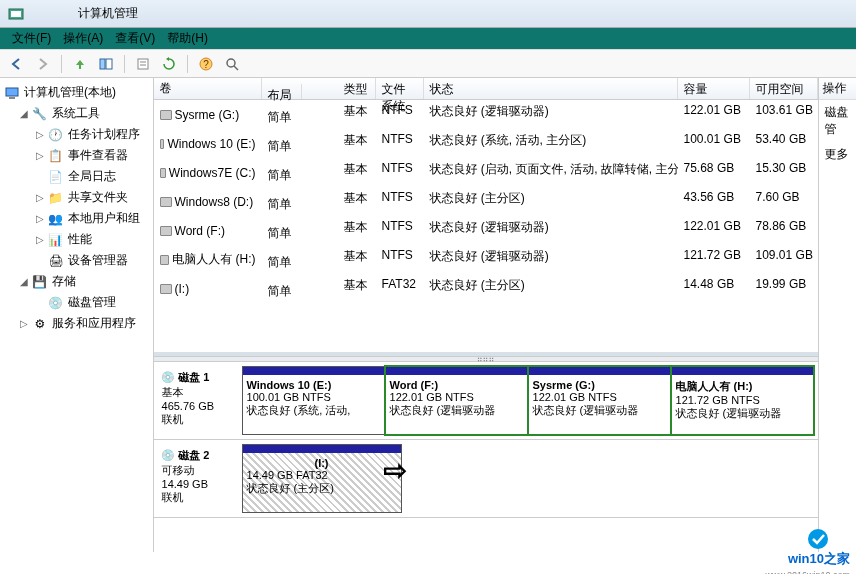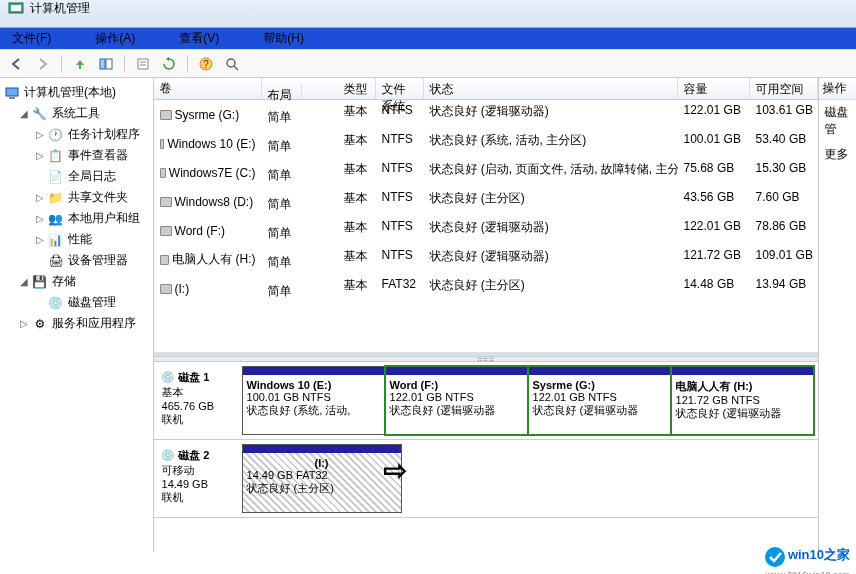--- a/index.html
+++ b/index.html
@@ -1,19 +1,19 @@
 <!DOCTYPE html>
 <html><head>
 <meta charset="utf-8">
 <style>
 * { margin: 0; padding: 0; box-sizing: border-box; font-family: "Microsoft YaHei", "SimSun", sans-serif; }
 body { background: #fff; width: 856px; height: 574px; overflow: hidden; font-size: 12px; position: relative; }
-.titlebar { height: 28px; background: linear-gradient(#e8f0f8, #d8e4f0); border-bottom: 1px solid #aaa; display: flex; align-items: flex-start; padding-left: 8px; }
+.titlebar { height: 28px; background: linear-gradient(#e8f0f8, #d8e4f0); border-bottom: 1px solid #aaa; display: flex; align-items: center; padding-left: 8px; gap: 48px; }
 .titlebar-icon { width: 16px; height: 16px; margin-right: 6px; }
-.menubar { height: 22px; background: #1d4ed8; display: flex; align-items: center; padding-left: 6px; border-bottom: 1px solid #ddd; gap: 32px; }
+.menubar { height: 22px; background: #0f766e; display: flex; align-items: center; padding-left: 6px; border-bottom: 1px solid #ddd; }
 .menu-item { padding: 2px 6px; cursor: pointer; }
 .toolbar { height: 28px; background: #f8f8f8; border-bottom: 1px solid #ccc; display: flex; align-items: center; padding-left: 6px; gap: 4px; }
 .toolbar-btn { width: 22px; height: 22px; display: flex; align-items: center; justify-content: center; cursor: pointer; border: 1px solid transparent; }
 .toolbar-sep { width: 1px; height: 18px; background: #ccc; margin: 0 3px; }
 .main { display: flex; height: 474px; }
 .tree-panel { width: 180px; border-right: 1px solid #ccc; background: #fff; padding: 4px 0; overflow: hidden; }
 .tree-node { display: flex; align-items: center; padding: 2px 0 2px 4px; cursor: pointer; white-space: nowrap; }
 .tree-toggle { width: 12px; font-size: 10px; color: #666; }
 .tree-icon { width: 16px; height: 16px; margin-right: 4px; display: flex; align-items: center; justify-content: center; }
 .tree-children { margin-left: 16px; }
@@ -36,21 +36,21 @@
 .disk-label { width: 82px; padding: 4px; font-size: 11px; }
 .disk-label .dl-name { font-weight: bold; display: flex; align-items: center; gap: 3px; }
 .partition { border: 1px solid #555; padding: 4px; font-size: 11px; position: relative; overflow: hidden; }
 .partition .ptop { height: 8px; background: #2020a0; margin: -4px -4px 4px -4px; }
 .partition.green { outline: 2px solid #2a8a2a; outline-offset: -1px; }
 .partition .pname { font-weight: bold; }
 .hatched { background: repeating-linear-gradient(45deg, #fff, #fff 3px, #ccc 3px, #ccc 5px); }
 .actions-panel { width: 44px; background: #fff; }
 .actions-header { height: 22px; padding-left: 4px; display: flex; align-items: center; border-bottom: 1px solid #ddd; background: linear-gradient(#fff,#eef2f8); }
 .action-item { padding: 4px 6px; cursor: pointer; }
-.watermark { position: absolute; bottom: 6px; right: 6px; display: flex; align-items: flex-start; font-size: 13px; color: #0066cc; font-weight: bold; }
+.watermark { position: absolute; bottom: 6px; right: 6px; display: flex; align-items: center; font-size: 13px; color: #0066cc; font-weight: bold; flex-direction: column; }
 .watermark .sub { position: absolute; bottom: -12px; right: 0; font-size: 9px; color: #888; font-weight: normal; }
 .arrow-anno { position: absolute; font-size: 28px; font-weight: bold; color: #000; pointer-events: none; }
 .vol-icon { width: 12px; height: 10px; background: #ccc; border: 1px solid #888; border-radius: 1px; display: inline-block; }
 </style>
 </head>
 <body>
 
 <div class="titlebar">
   <span class="titlebar-icon">
     <svg width="16" height="16">
@@ -260,21 +260,21 @@
             <div class="c-cap">121.72 GB</div>
             <div class="c-free">109.01 GB</div>
           </div>
           <div class="vol-row">
             <div class="c-vol"><span class="vol-icon"></span>(I:)</div>
             <div class="c-layout">简单</div>
             <div class="c-type">基本</div>
             <div class="c-fs">FAT32</div>
             <div class="c-status">状态良好 (主分区)</div>
             <div class="c-cap">14.48 GB</div>
-            <div class="c-free">13.94 GB</div>
+            <div class="c-free">19.99 GB</div>
           </div>
         </div>
     </div>
     <div class="splitter">⠿⠿⠿</div>
     <div class="disk-graphics">
       <div class="disk-row">
         <div class="disk-label">
           <div class="dl-name">
               <span>💿</span>
               <span>磁盘 1</span>

